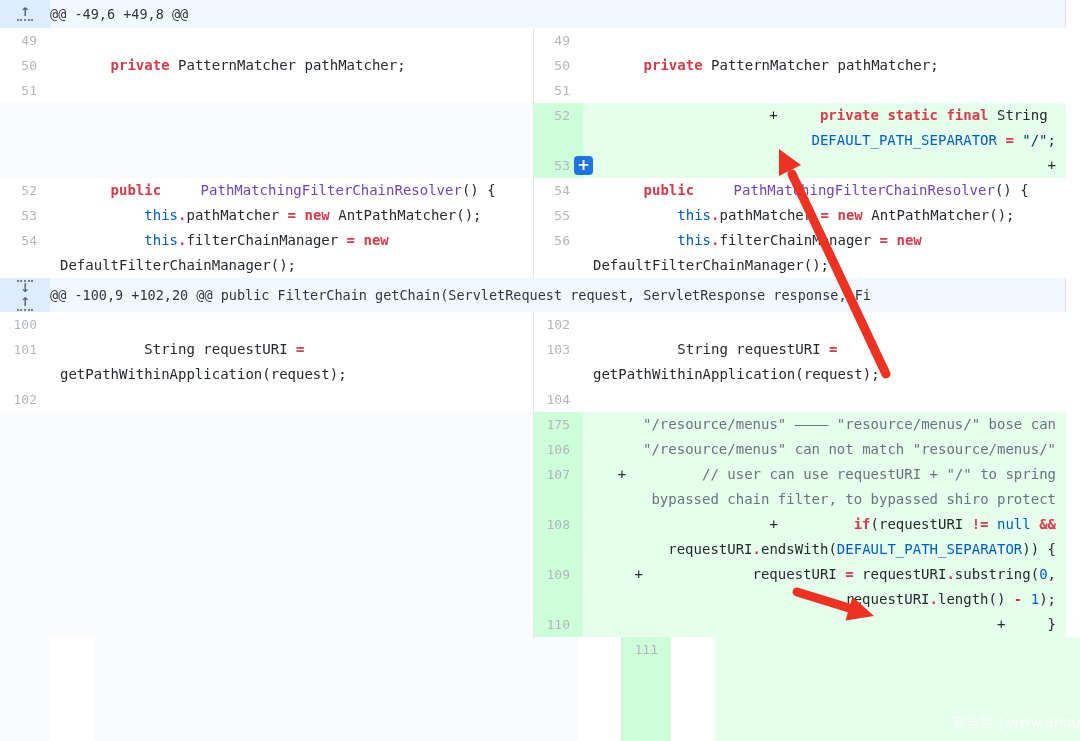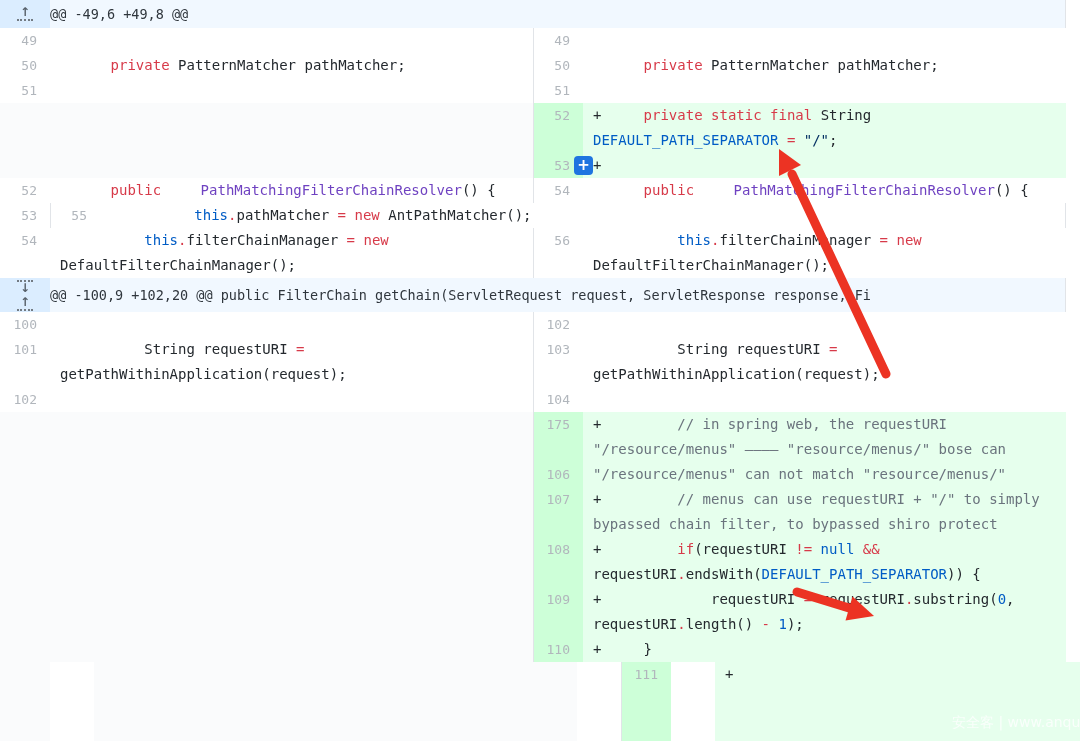--- a/index.html
+++ b/index.html
@@ -22,38 +22,38 @@
     background:#fff; user-select:none;
   }
   .code {
     width:483px; flex:none; padding:0 10px; overflow:hidden;
     font-size:14px; line-height:25px; white-space:pre; color:var(--code_text,#24292e);
     background:#fff;
   }
   .ln { height:25px; }
   .gut.newside { border-left:1px solid var(--pane_border,#e1e4e8); }
   .gut.add  { background:var(--added_gutter_bg,#cdffd8); }
-  .code.add { background:var(--added_line_bg,#e6ffed); }
+  .code.add { background:var(--added_line_bg,#e6ffed);text-align:right; }
   .gut.empty, .code.empty { background:var(--empty_cell_bg,#fafbfc); }
   
   .row.hunk { background:var(--hunk_header_bg,#f1f8ff); }
   .hunkgut {
     width:50px; flex:none; background:var(--hunk_gutter_bg,#dbedff);
     display:flex; flex-direction:column; align-items:center; justify-content:center; gap:3px;
   }
   .hunktext {
     flex:1; display:flex; align-items:center; padding-left:0;
     font-size:13.5px; color:var(--hunk_text,#2f363d); white-space:pre; overflow:hidden;
   }
   .exp { display:flex; flex-direction:column; align-items:center; cursor:pointer; color:#57606a; }
   .exp .arr { font-size:12px; line-height:11px; font-weight:bold; font-family:"DejaVu Sans",sans-serif; }
   .exp .dots { width:16px; height:0; border-top:2px dotted #737b83; margin-top:1px; }
   .exp.down .dots { margin-top:0; margin-bottom:1px; }
   
-  .tok-r { color:var(--keyword,#d73a49); }
+  .tok-r { color:var(--keyword,#d73a49);font-weight:bold; }
   .tok-b { color:var(--constant,#005cc5); }
   .tok-p { color:var(--type_name,#6f42c1);margin-left:31px; }
   .tok-s { color:var(--string,#032f62); }
   .tok-c { color:var(--comment,#6a737d); }
   
   .plusbtn {
     position:absolute; right:-10px; top:3px; width:19px; height:19px; z-index:3;
     background:var(--add_comment_button,#1f74e0); border-radius:4px; cursor:pointer;
     color:#fff; font-size:15px; line-height:18px; text-align:center; font-weight:bold;
     font-family:"DejaVu Sans",sans-serif;
@@ -111,20 +111,21 @@
       <div class="code add"><div class="ln"><span>+</span></div></div>
     </div>
     <div class="row coderow">
       <div class="gut ctx">52</div>
       <div class="code ctx"><div class="ln"><span>      </span><span class="tok-r">public</span><span> </span><span class="tok-p">PathMatchingFilterChainResolver</span><span>() {</span></div></div>
       <div class="gut ctx newside">54</div>
       <div class="code ctx"><div class="ln"><span>      </span><span class="tok-r">public</span><span> </span><span class="tok-p">PathMatchingFilterChainResolver</span><span>() {</span></div></div>
     </div>
     <div class="row coderow">
       <div class="gut ctx">53</div>
+      <div class="code ctx"><div class="ln"><span>          </span><span class="tok-b">this</span><span class="tok-r">.</span><span>pathMatcher </span><span class="tok-r">=</span><span> </span><span class="tok-r">new</span><span> AntPathMatcher();</span></div></div>
       <div class="gut ctx newside">55</div>
       <div class="code ctx"><div class="ln"><span>          </span><span class="tok-b">this</span><span class="tok-r">.</span><span>pathMatcher </span><span class="tok-r">=</span><span> </span><span class="tok-r">new</span><span> AntPathMatcher();</span></div></div>
     </div>
     <div class="row coderow">
       <div class="gut ctx">54</div>
       <div class="code ctx"><div class="ln"><span>          </span><span class="tok-b">this</span><span class="tok-r">.</span><span>filterChainManager </span><span class="tok-r">=</span><span> </span><span class="tok-r">new</span></div><div class="ln"><span>DefaultFilterChainManager();</span></div></div>
       <div class="gut ctx newside">56</div>
       <div class="code ctx"><div class="ln"><span>          </span><span class="tok-b">this</span><span class="tok-r">.</span><span>filterChainManager </span><span class="tok-r">=</span><span> </span><span class="tok-r">new</span></div><div class="ln"><span>DefaultFilterChainManager();</span></div></div>
     </div>
     <div class="row hunk" style="height: 34px;">
@@ -155,33 +156,33 @@
     <div class="row coderow">
       <div class="gut ctx">102</div>
       <div class="code ctx"><div class="ln">&nbsp;</div></div>
       <div class="gut ctx newside">104</div>
       <div class="code ctx"><div class="ln">&nbsp;</div></div>
     </div>
     <div class="row coderow">
       <div class="gut empty"></div>
       <div class="code empty"></div>
       <div class="gut add newside">175</div>
-      <div class="code add"><div class="ln"><span>+         </span><span class="tok-c">// in spring web, the requestURI</span></div><div class="ln"><span class="tok-c">"/resource/menus" ———— "resource/menus/" bose can</span></div></div>
+      <div class="code add"><div class="ln"><span class="tok-c">"/resource/menus" ———— "resource/menus/" bose can</span></div></div>
     </div>
     <div class="row coderow">
       <div class="gut empty"></div>
       <div class="code empty"></div>
       <div class="gut add newside">106</div>
       <div class="code add"><div class="ln"><span class="tok-c">"/resource/menus" can not match "resource/menus/"</span></div></div>
     </div>
     <div class="row coderow">
       <div class="gut empty"></div>
       <div class="code empty"></div>
       <div class="gut add newside">107</div>
-      <div class="code add"><div class="ln"><span>+         </span><span class="tok-c">// menus can use requestURI + "/" to simply</span></div><div class="ln"><span class="tok-c">bypassed chain filter, to bypassed shiro protect</span></div></div>
+      <div class="code add"><div class="ln"><span>+         </span><span class="tok-c">// user can use requestURI + "/" to spring</span></div><div class="ln"><span class="tok-c">bypassed chain filter, to bypassed shiro protect</span></div></div>
     </div>
     <div class="row coderow">
       <div class="gut empty"></div>
       <div class="code empty"></div>
       <div class="gut add newside">108</div>
       <div class="code add"><div class="ln"><span>+         </span><span class="tok-r">if</span><span>(requestURI </span><span class="tok-r">!=</span><span> </span><span class="tok-b">null</span><span> </span><span class="tok-r">&amp;&amp;</span></div><div class="ln"><span>requestURI</span><span class="tok-r">.</span><span>endsWith(</span><span class="tok-b">DEFAULT_PATH_SEPARATOR</span><span>)) {</span></div></div>
     </div>
     <div class="row coderow">
       <div class="gut empty"></div>
       <div class="code empty"></div>

